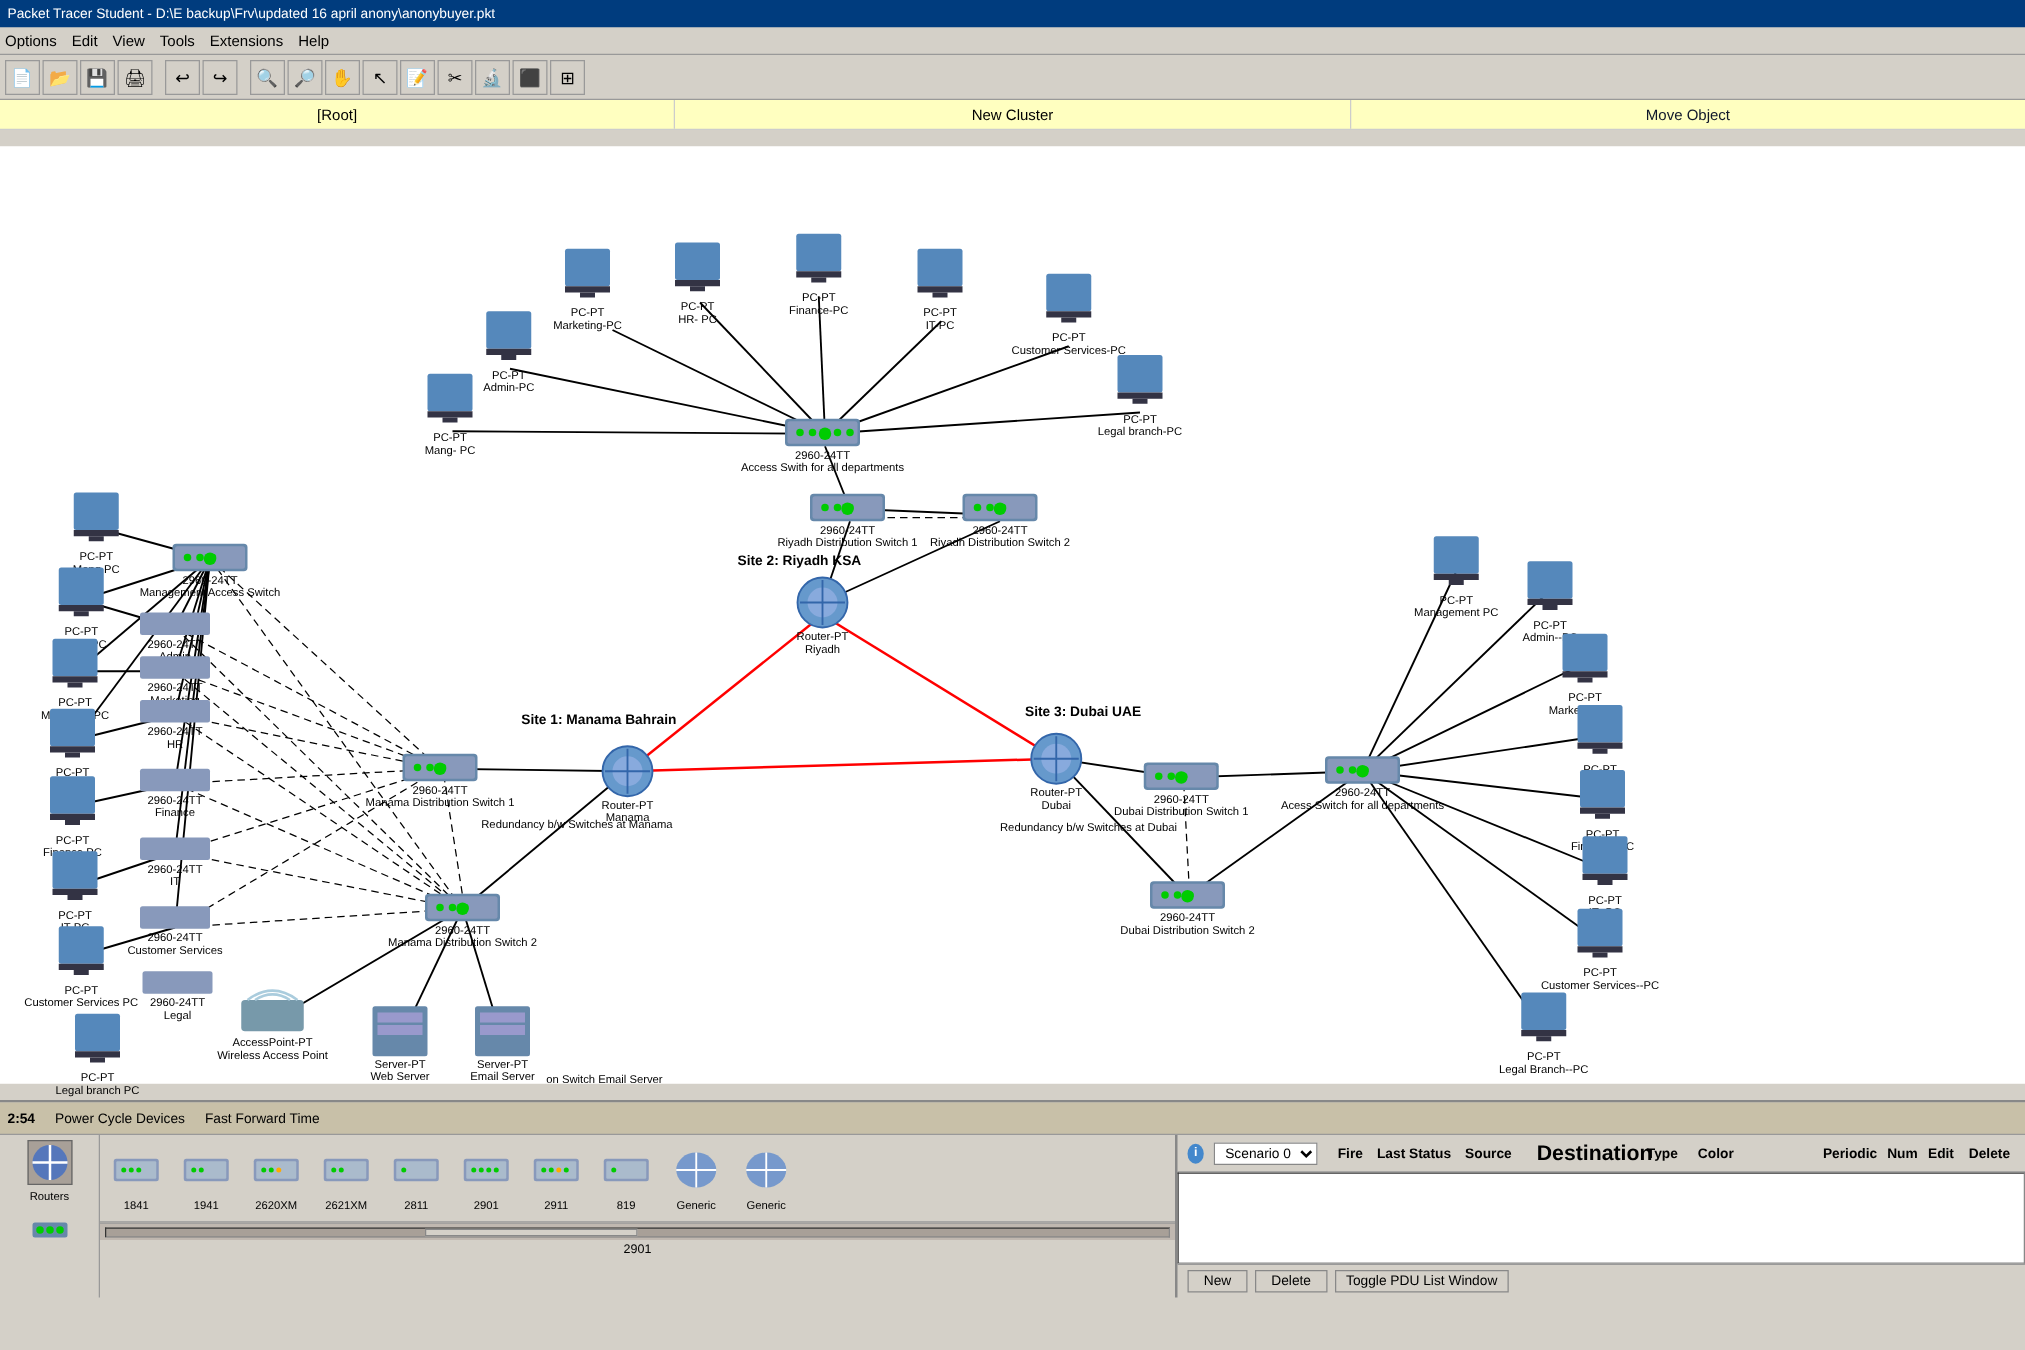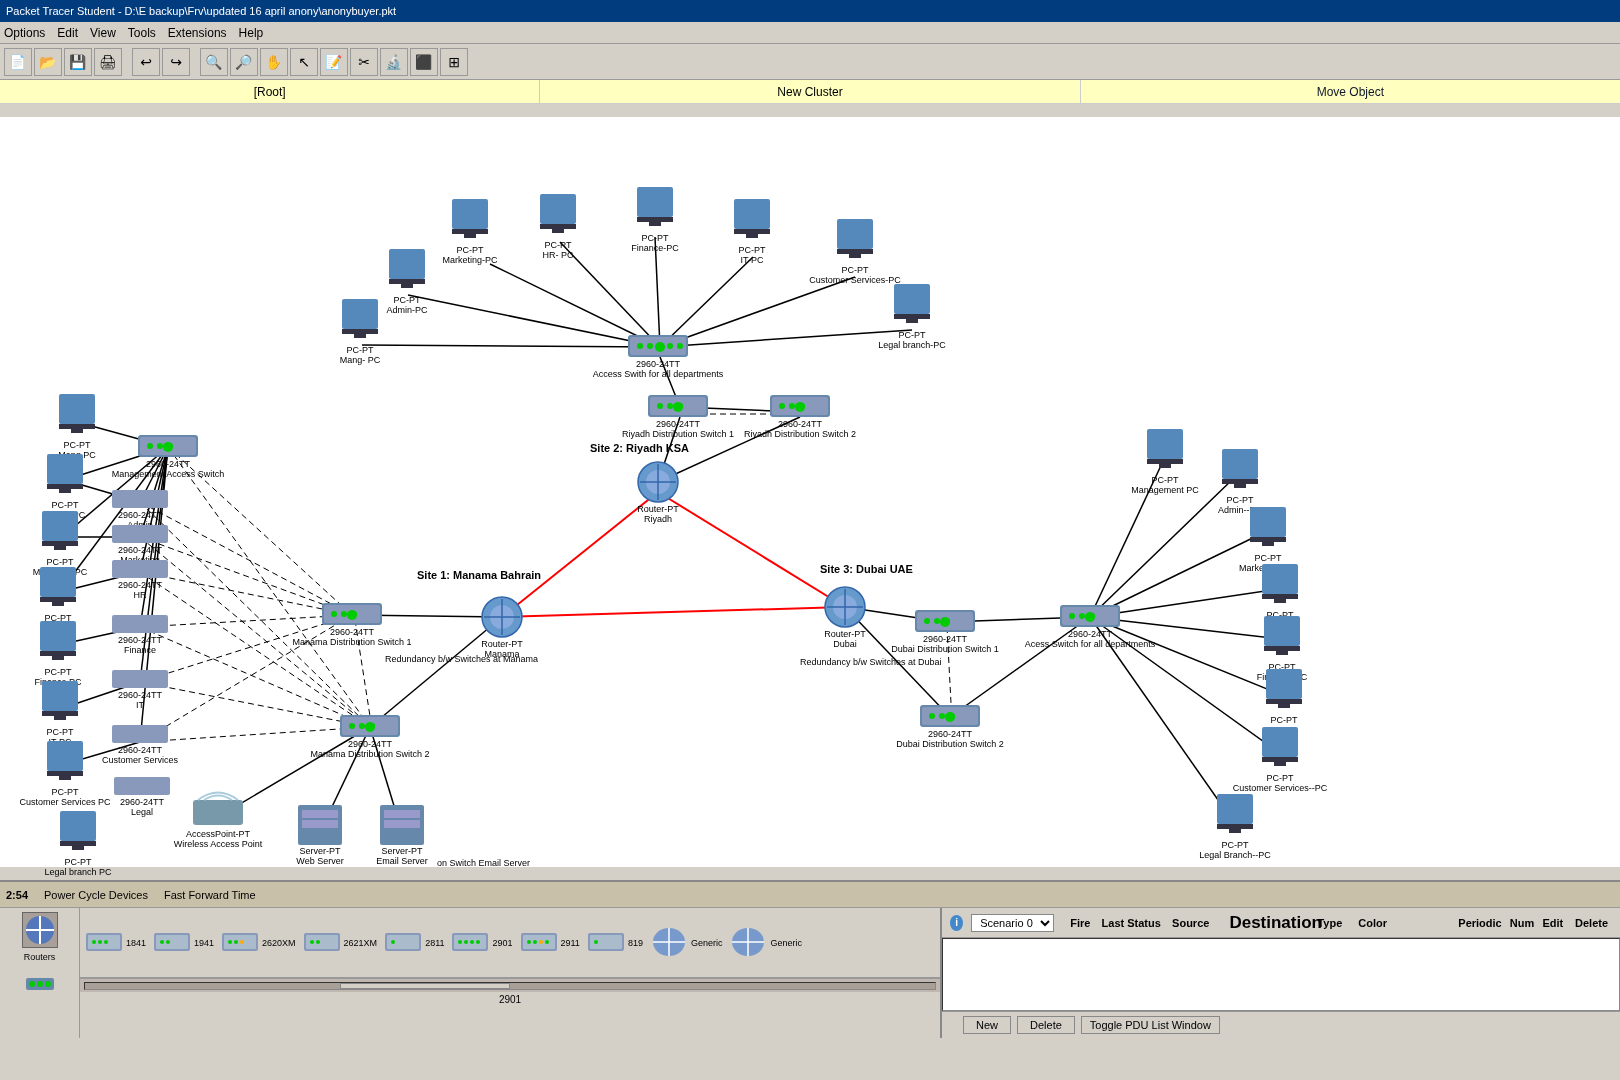--- a/index.html
+++ b/index.html
@@ -134,21 +134,21 @@
       padding: 4px;
       gap: 6px;
       background: #d4d0c8;
       border-bottom: 1px solid #999;
       height: 70px;
       overflow-x: auto;
     }
 
     .device-icon {
       display: flex;
-      flex-direction: row;
+      flex-direction: column;
       align-items: center;
       cursor: pointer;
       font-size: 9px;
       gap: 2px;
       min-width: 50px;
     }
     .device-icon-img {
       width: 40px; height: 40px;
       display: flex; align-items: center; justify-content: center;
     }
@@ -197,21 +197,21 @@
 
     #pdu-table-body {
       flex: 1;
       background: white;
       overflow-y: auto;
     }
 
     #pdu-table-footer {
       display: flex;
       gap: 6px;
-      padding: 4px 21px;
+      padding: 4px 8px;
       border-top: 1px solid #999;
       align-items: center;
     }
 
     .btn {
       padding: 2px 12px;
       background: #d4d0c8;
       border: 1px solid #888;
       cursor: pointer;
       font-size: 11px;

